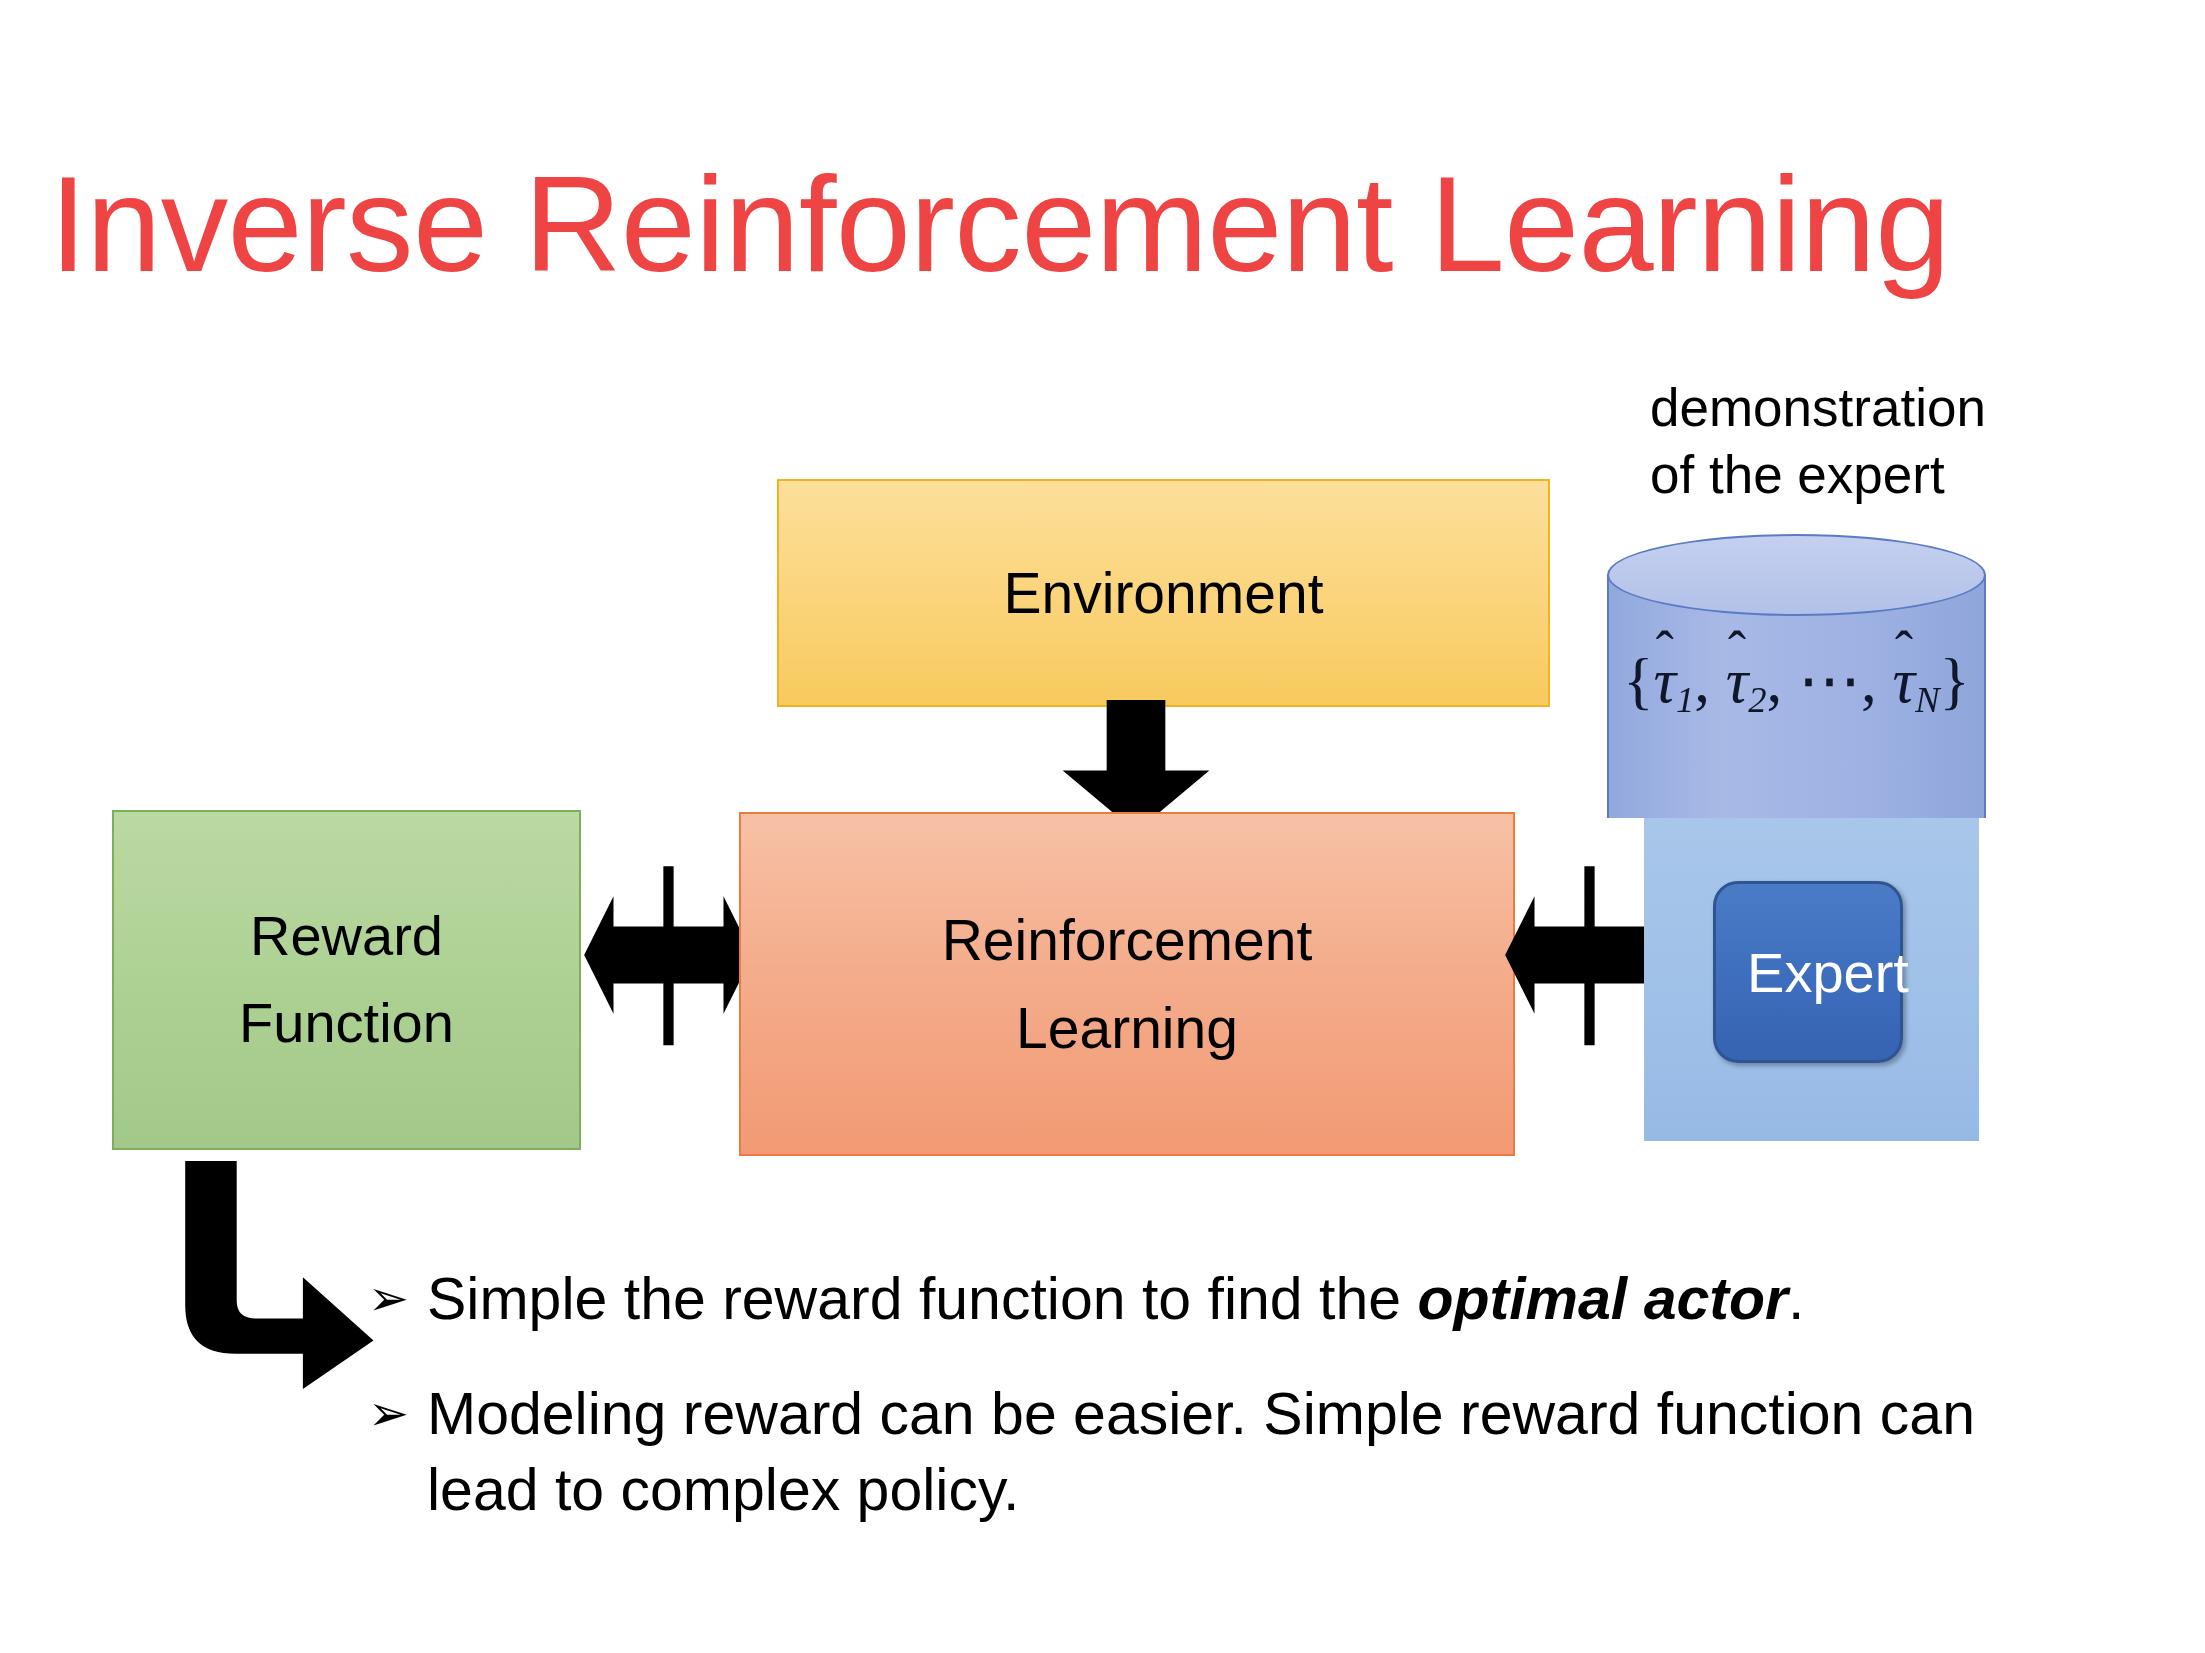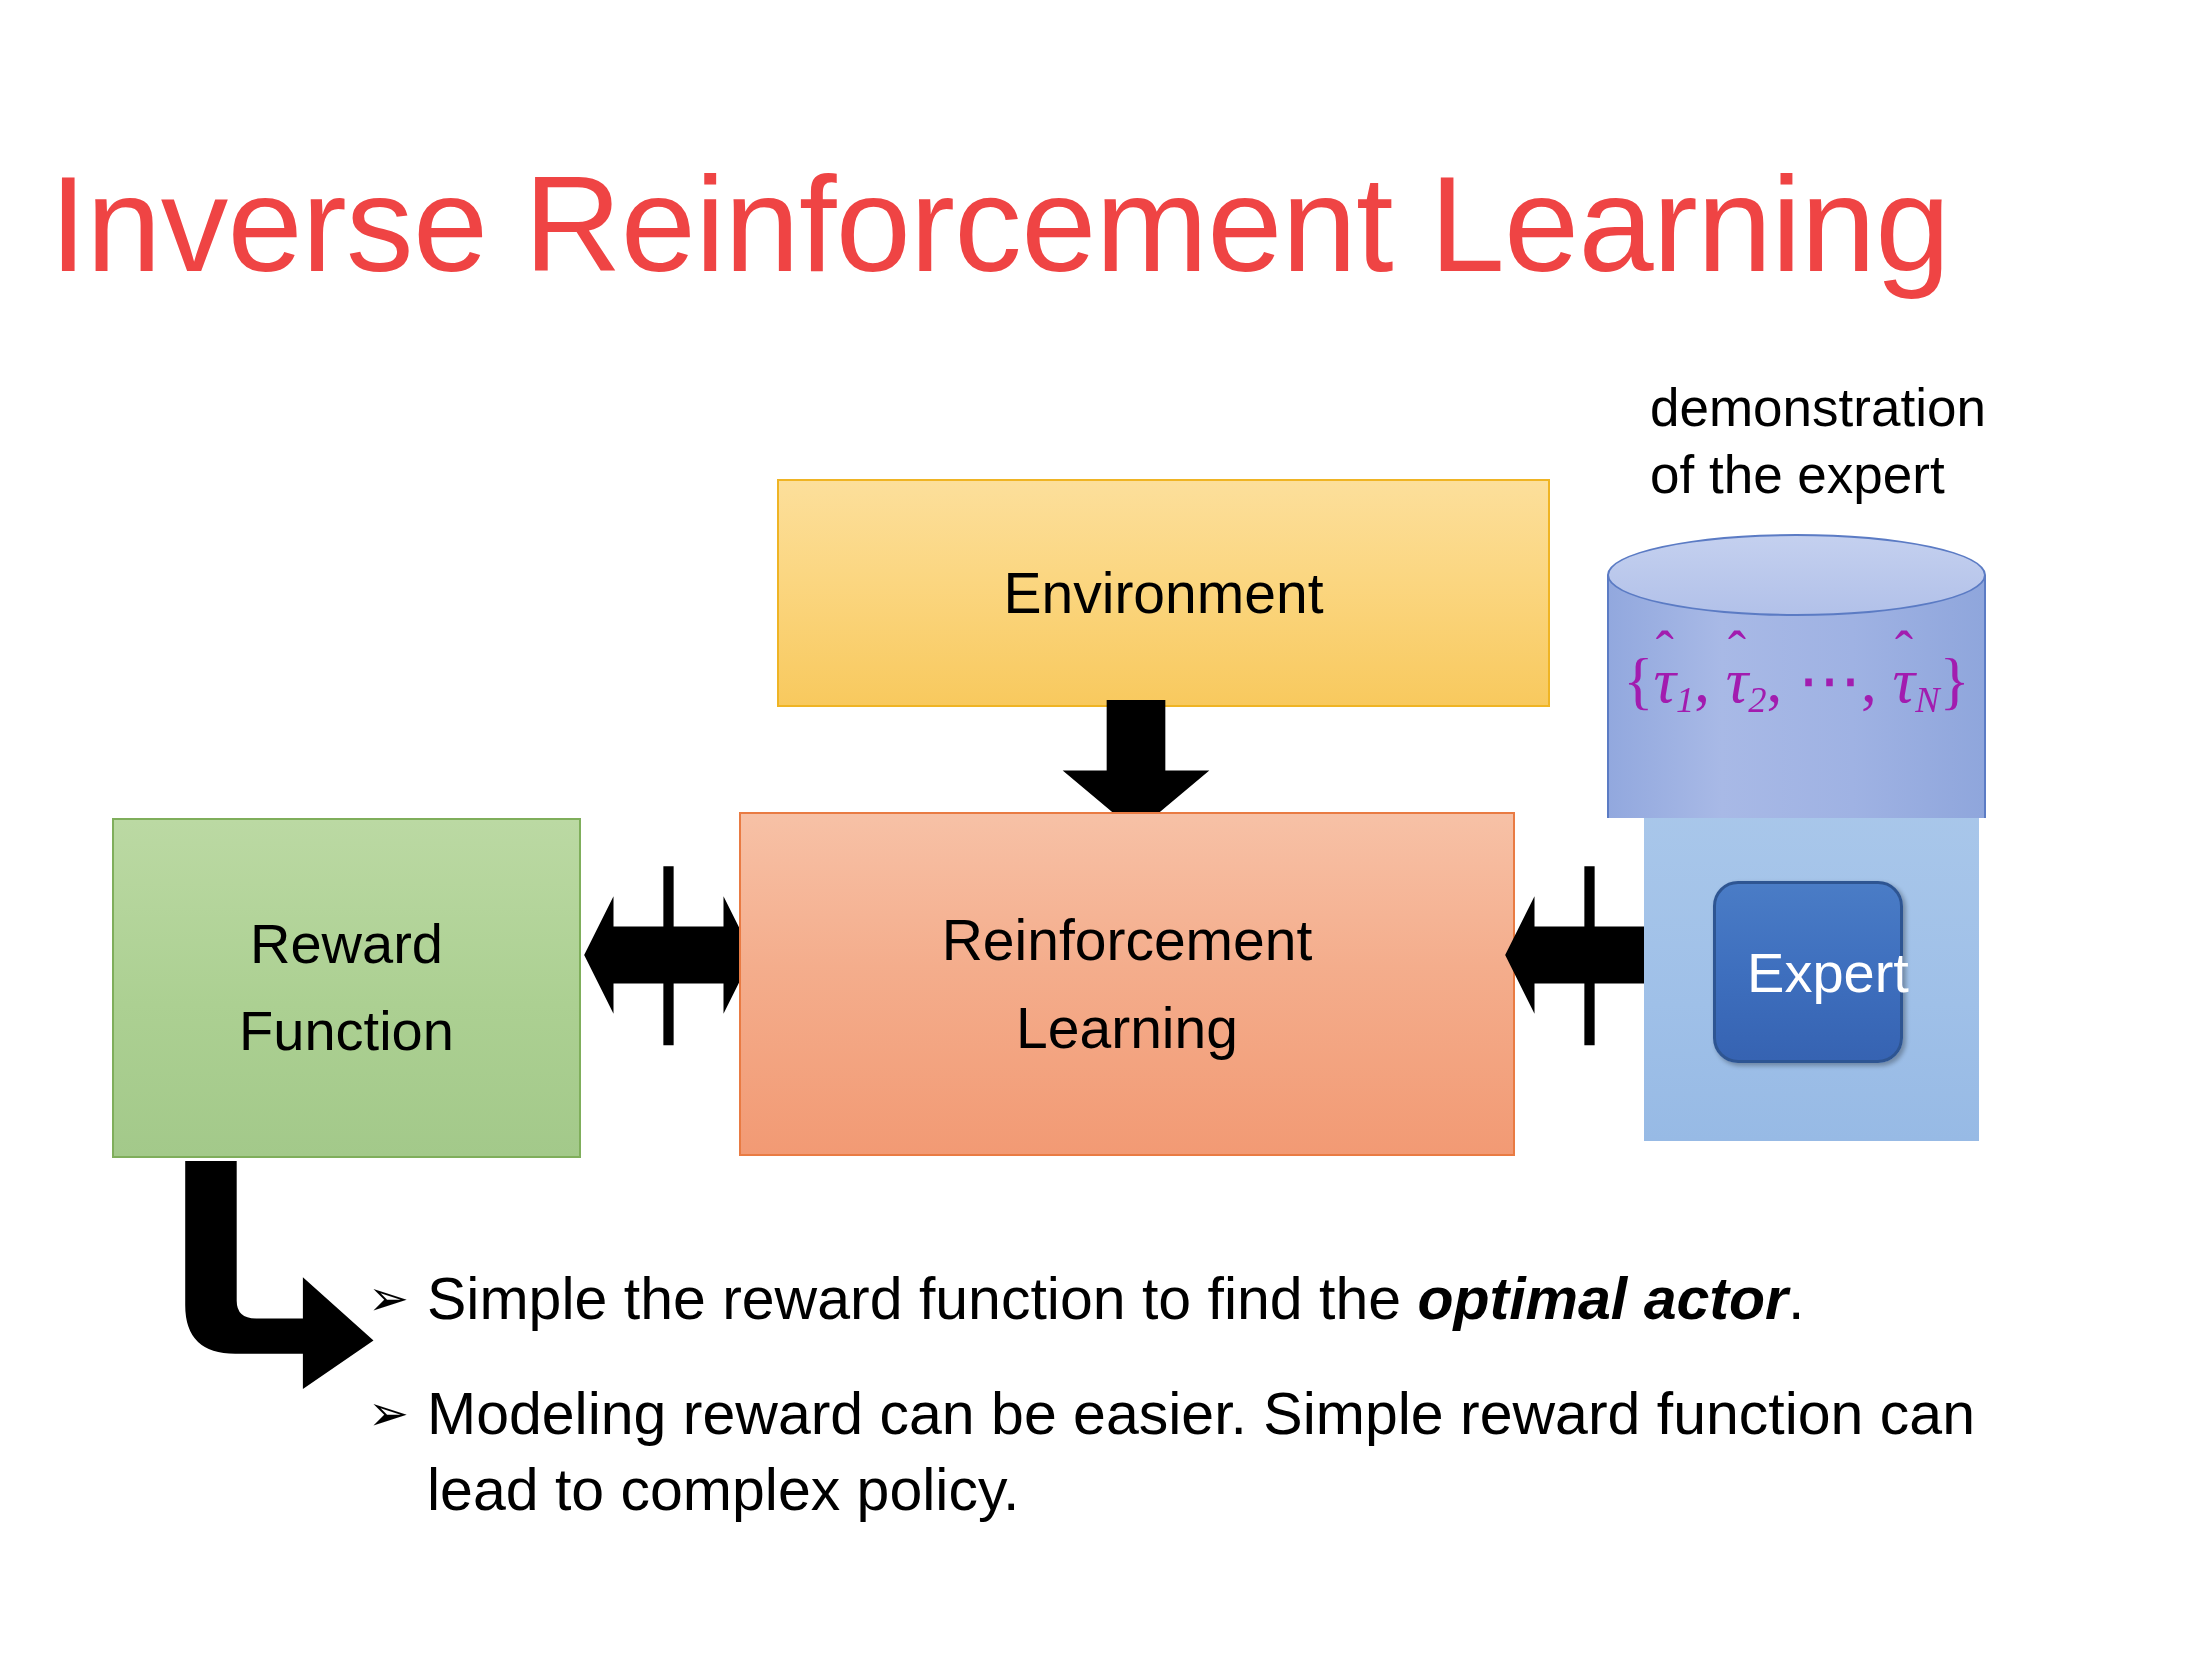--- a/index.html
+++ b/index.html
@@ -36,21 +36,21 @@
     left:739px;top:812px;width:776px;height:344px;
     background:linear-gradient(to bottom,#F7C1A6 0%,#F4AD8C 45%,#F29A74 100%);
     border:2.9px solid #E97B43;
     font-size:57px;line-height:1.55;
   }
 
   .box-reward{
     left:112px;top:810px;width:469px;height:340px;
     background:linear-gradient(to bottom,#BBD9A3 0%,#ACD092 55%,#A3C98A 100%);
     border:2.9px solid #7FAE5B;
-    font-size:56px;line-height:1.55;margin-top:8px;
+    font-size:56px;line-height:1.55;
   }
 
   
   .panel-expert{
     position:absolute;left:1644px;top:800px;width:335px;height:341px;
     background:linear-gradient(to bottom,#A9C7EA 0%,#9FC0E8 60%,#97BAE5 100%);
   }
   .cylinder{
     position:absolute;left:1607px;top:534px;width:379px;height:323px;
   }
@@ -67,21 +67,21 @@
     border:2.2px solid #5B7BC4;box-sizing:border-box;
   }
   .cyl-top{
     position:absolute;left:0;top:0;width:379px;height:82px;
     border-radius:50%;
     background:linear-gradient(to bottom,#C4D0EF 0%,#B2C1E9 100%);
     border:2.2px solid #5B7BC4;box-sizing:border-box;
   }
   .cyl-label{
     position:absolute;left:0;top:110px;width:379px;
-    text-align:center;font-size:63px;color:#a21caf;
+    text-align:center;font-size:63px;color:#0f172a;
     font-family:"Liberation Serif","DejaVu Serif",serif;
     white-space:nowrap;
   }
   .cyl-label .hat{position:relative;display:inline-block;font-style:italic;}
   .cyl-label .hat i{position:absolute;left:50%;transform:translateX(-58%);
                     top:-0.46em;font-style:normal;font-size:0.86em;}
   .cyl-label sub{font-size:0.58em;font-style:italic;vertical-align:-0.28em;}
 
   .demo-caption{
     position:absolute;left:1650px;top:375px;width:456px;

